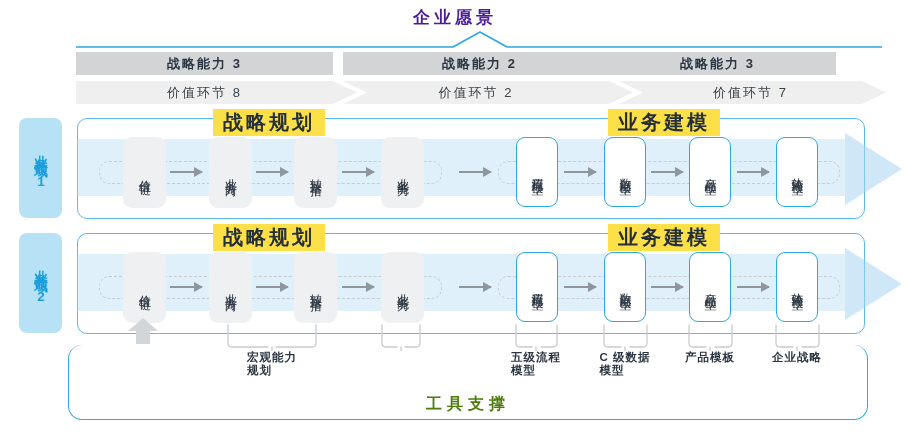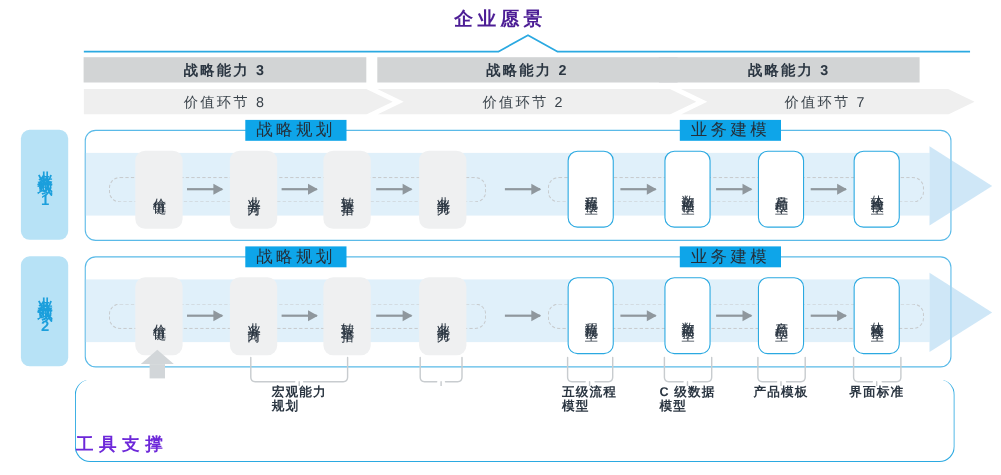--- a/index.html
+++ b/index.html
@@ -17,36 +17,36 @@
   .chev-label{position:absolute;top:81px;height:23px;display:flex;align-items:center;justify-content:center;
               font-size:13px;letter-spacing:2px;color:#39424A;}
   
   .domain-tab{position:absolute;left:19px;width:43px;background:#B7E2F6;border-radius:8px;
               display:flex;align-items:center;justify-content:center;
               writing-mode:vertical-rl;text-orientation:upright;
               font-size:13.5px;font-weight:bold;letter-spacing:3px;color:#1B9FDC;}
   
   .drow{position:absolute;left:77px;width:786px;height:99px;border:1px solid #5ABAE8;border-radius:10px;}
   .band{position:absolute;left:-1px;top:14px;overflow:visible;}
-  .rhdr{position:absolute;top:-10px;transform:translateX(-50%);background:#0ea5e9;padding:0 10px;
-        font-size:15px;font-weight:normal;letter-spacing:3px;color:#242F3A;white-space:nowrap;}
+  .rhdr{position:absolute;top:-10px;transform:translateX(-50%);background:#fde047;padding:0 10px;
+        font-size:20px;font-weight:bold;letter-spacing:3px;color:#242F3A;white-space:nowrap;}
   .dpill{position:absolute;top:42px;height:21px;border:1.5px dashed #C8CCCF;border-radius:10px;}
   .harrow{position:absolute;top:52px;width:32px;height:2px;background:#8F979D;}
   .harrow::after{content:'';position:absolute;right:-1px;top:-4px;width:0;height:0;
                  border-left:9px solid #8F979D;border-top:5px solid transparent;border-bottom:5px solid transparent;}
   .gbox,.bbox{position:absolute;top:18px;width:43px;height:71px;border-radius:9px;
               display:flex;align-items:center;justify-content:center;}
   .gbox{background:#EFF0F1;}
   .bbox{background:#fff;border:1.5px solid #2BA9E1;width:40px;height:68px;}
   .gbox span,.bbox span{writing-mode:vertical-rl;text-orientation:upright;font-size:12px;letter-spacing:2px;color:#2B3642;}
   
   .tool-box{position:absolute;left:68px;top:345px;width:798px;height:74px;
             border:1.5px solid #2BA9E1;border-top:none;border-radius:14px;}
-  .tool-label{position:absolute;left:0;right:0;bottom:4px;text-align:left;
-              font-size:16px;font-weight:bold;letter-spacing:5px;color:#6d28d9;}
+  .tool-label{position:absolute;left:0;right:0;bottom:4px;text-align:center;
+              font-size:16px;font-weight:bold;letter-spacing:5px;color:#4d7c0f;}
   .bracket-svg{position:absolute;left:0;top:323px;}
   .fat-arrow{position:absolute;left:128px;top:318px;width:30px;height:26px;z-index:5;}
   .fat-arrow .head{width:0;height:0;border-left:15px solid transparent;border-right:15px solid transparent;
                    border-bottom:13px solid #D2D6D9;}
   .fat-arrow .stem{width:14px;height:13px;background:#D2D6D9;margin:0 auto;}
   .inputs-box{position:absolute;left:90px;top:344px;width:106px;height:43px;background:#fff;
               border:1px solid #86CCEF;border-radius:8px;z-index:6;
               display:flex;flex-direction:column;align-items:center;justify-content:center;}
   .inputs-box span{font-size:11px;font-weight:600;line-height:13px;letter-spacing:1px;color:#2B3642;}
   .blabel{position:absolute;top:351px;transform:translateX(-50%);text-align:left;white-space:nowrap;
@@ -192,15 +192,15 @@
   </div>
   <div class="blabel" style="left:536px">
     <div>五级流程</div>
     <div>模型</div>
   </div>
   <div class="blabel" style="left:625px">
     <div>C 级数据</div>
     <div>模型</div>
   </div>
   <div class="blabel" style="left:710px">产品模板</div>
-  <div class="blabel" style="left:797px">界面标准</div>
+  <div class="blabel" style="left:797px">企业战略</div>
 
 </div>
 
 </body></html>

